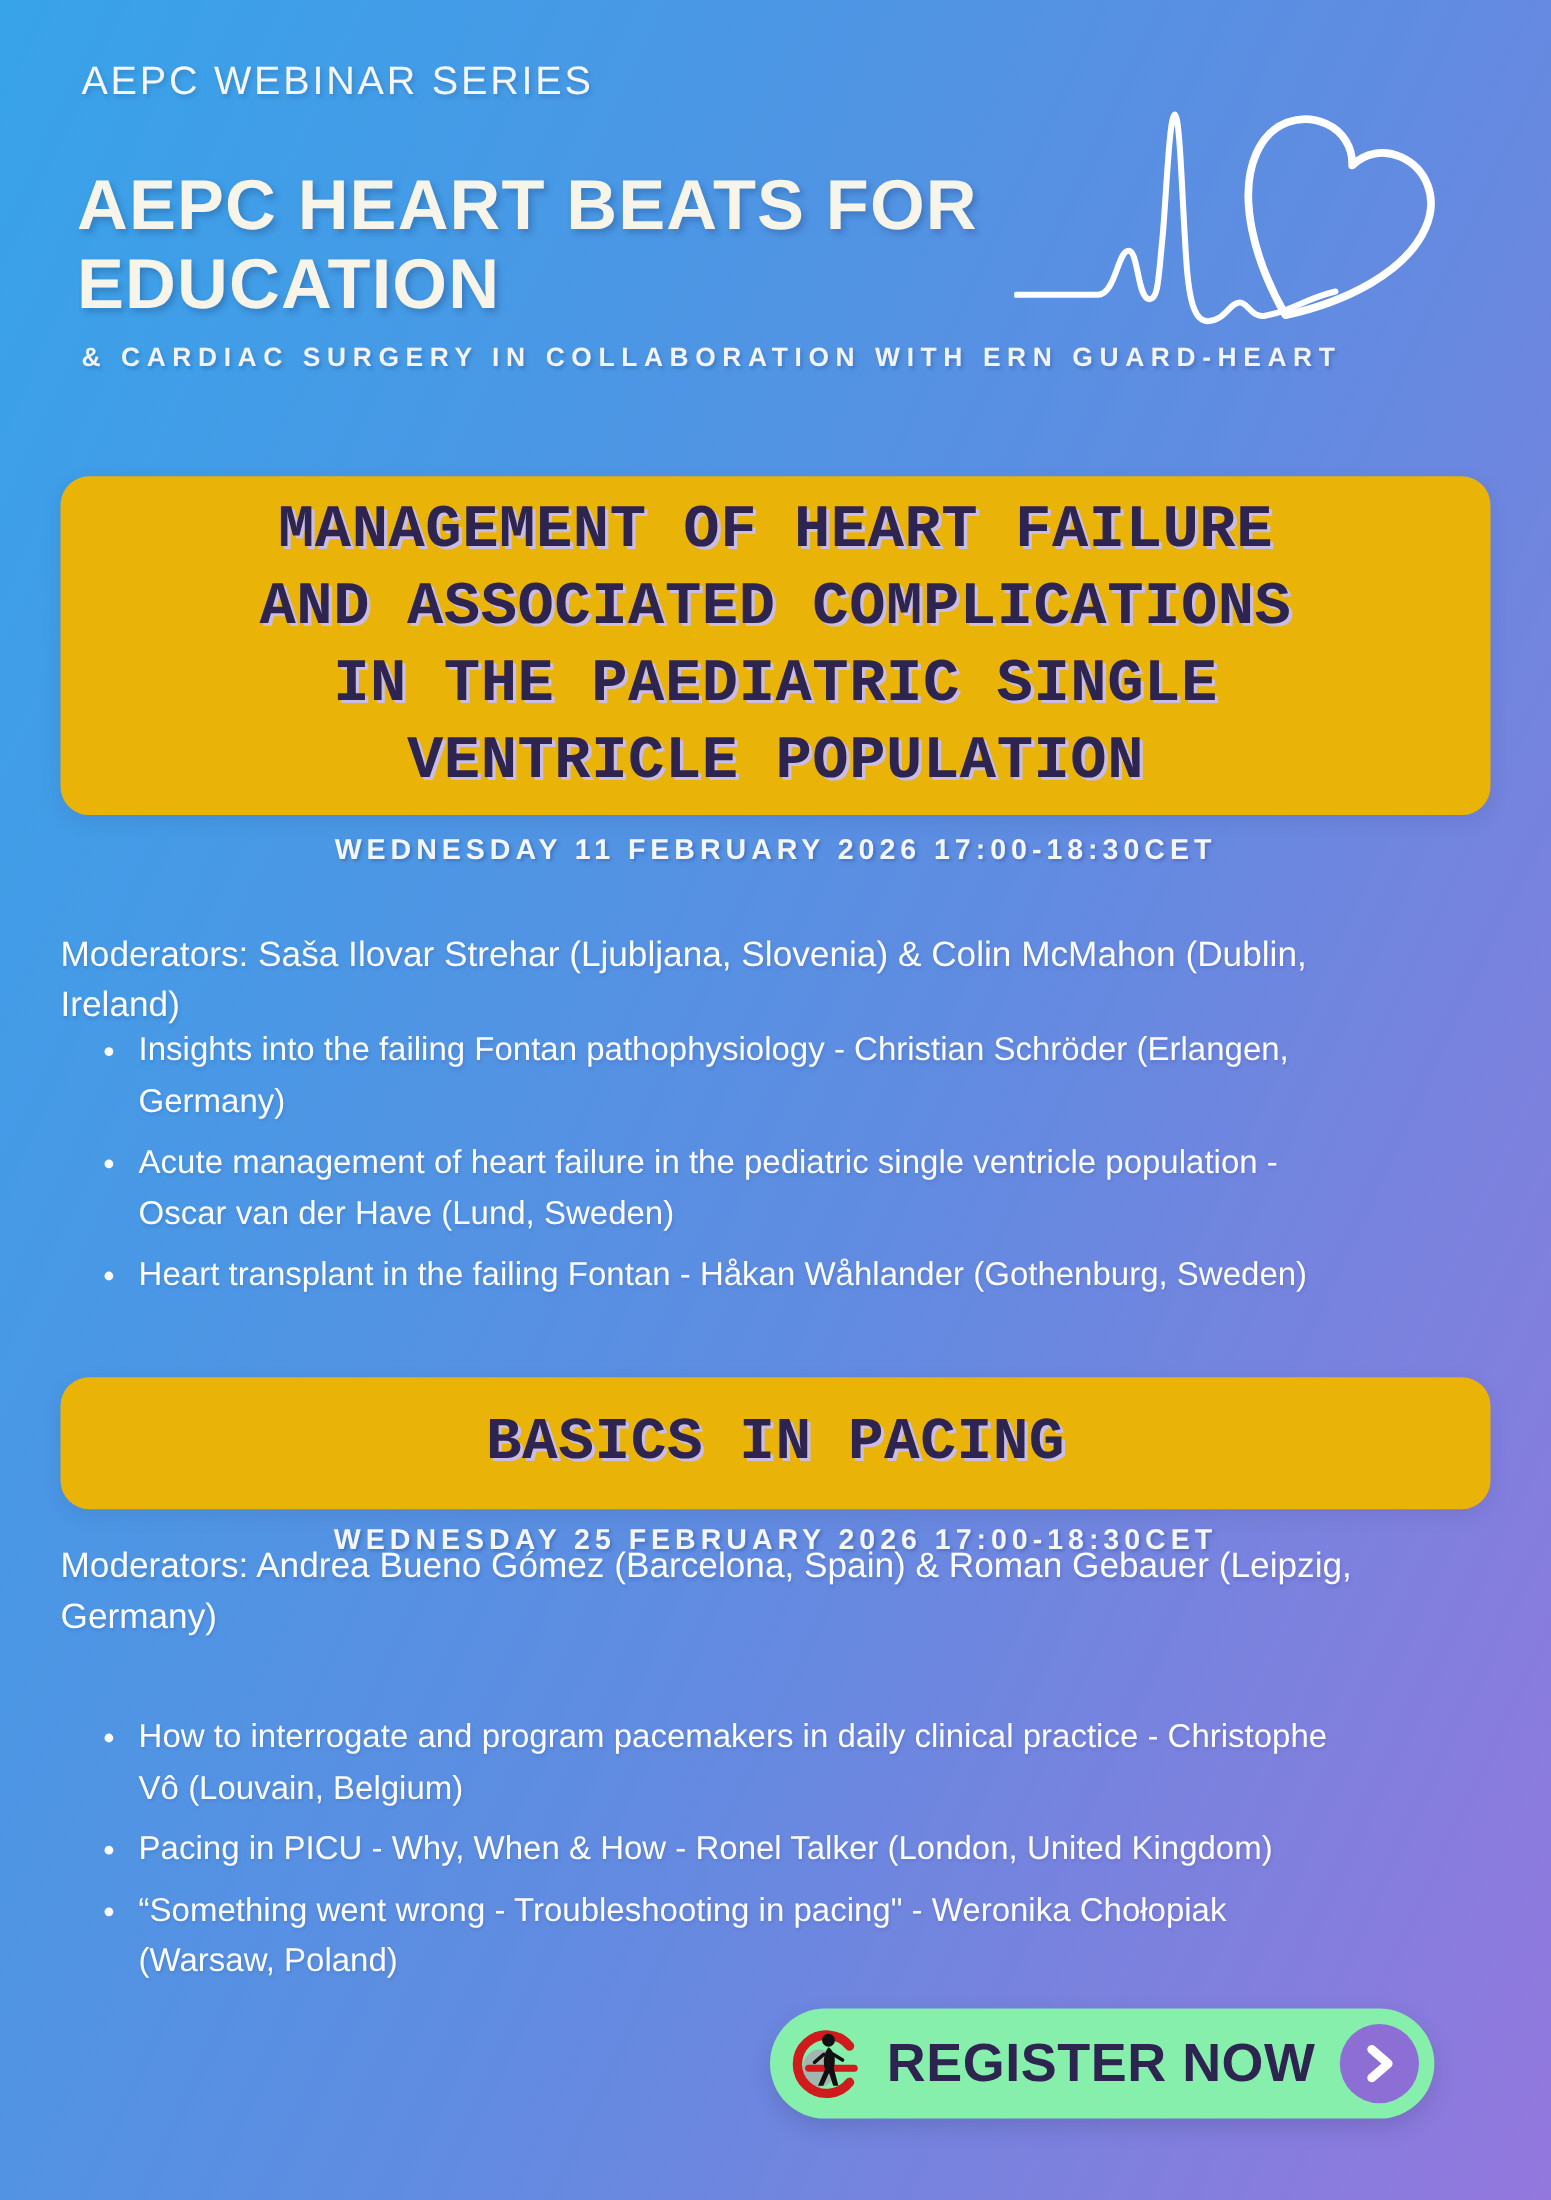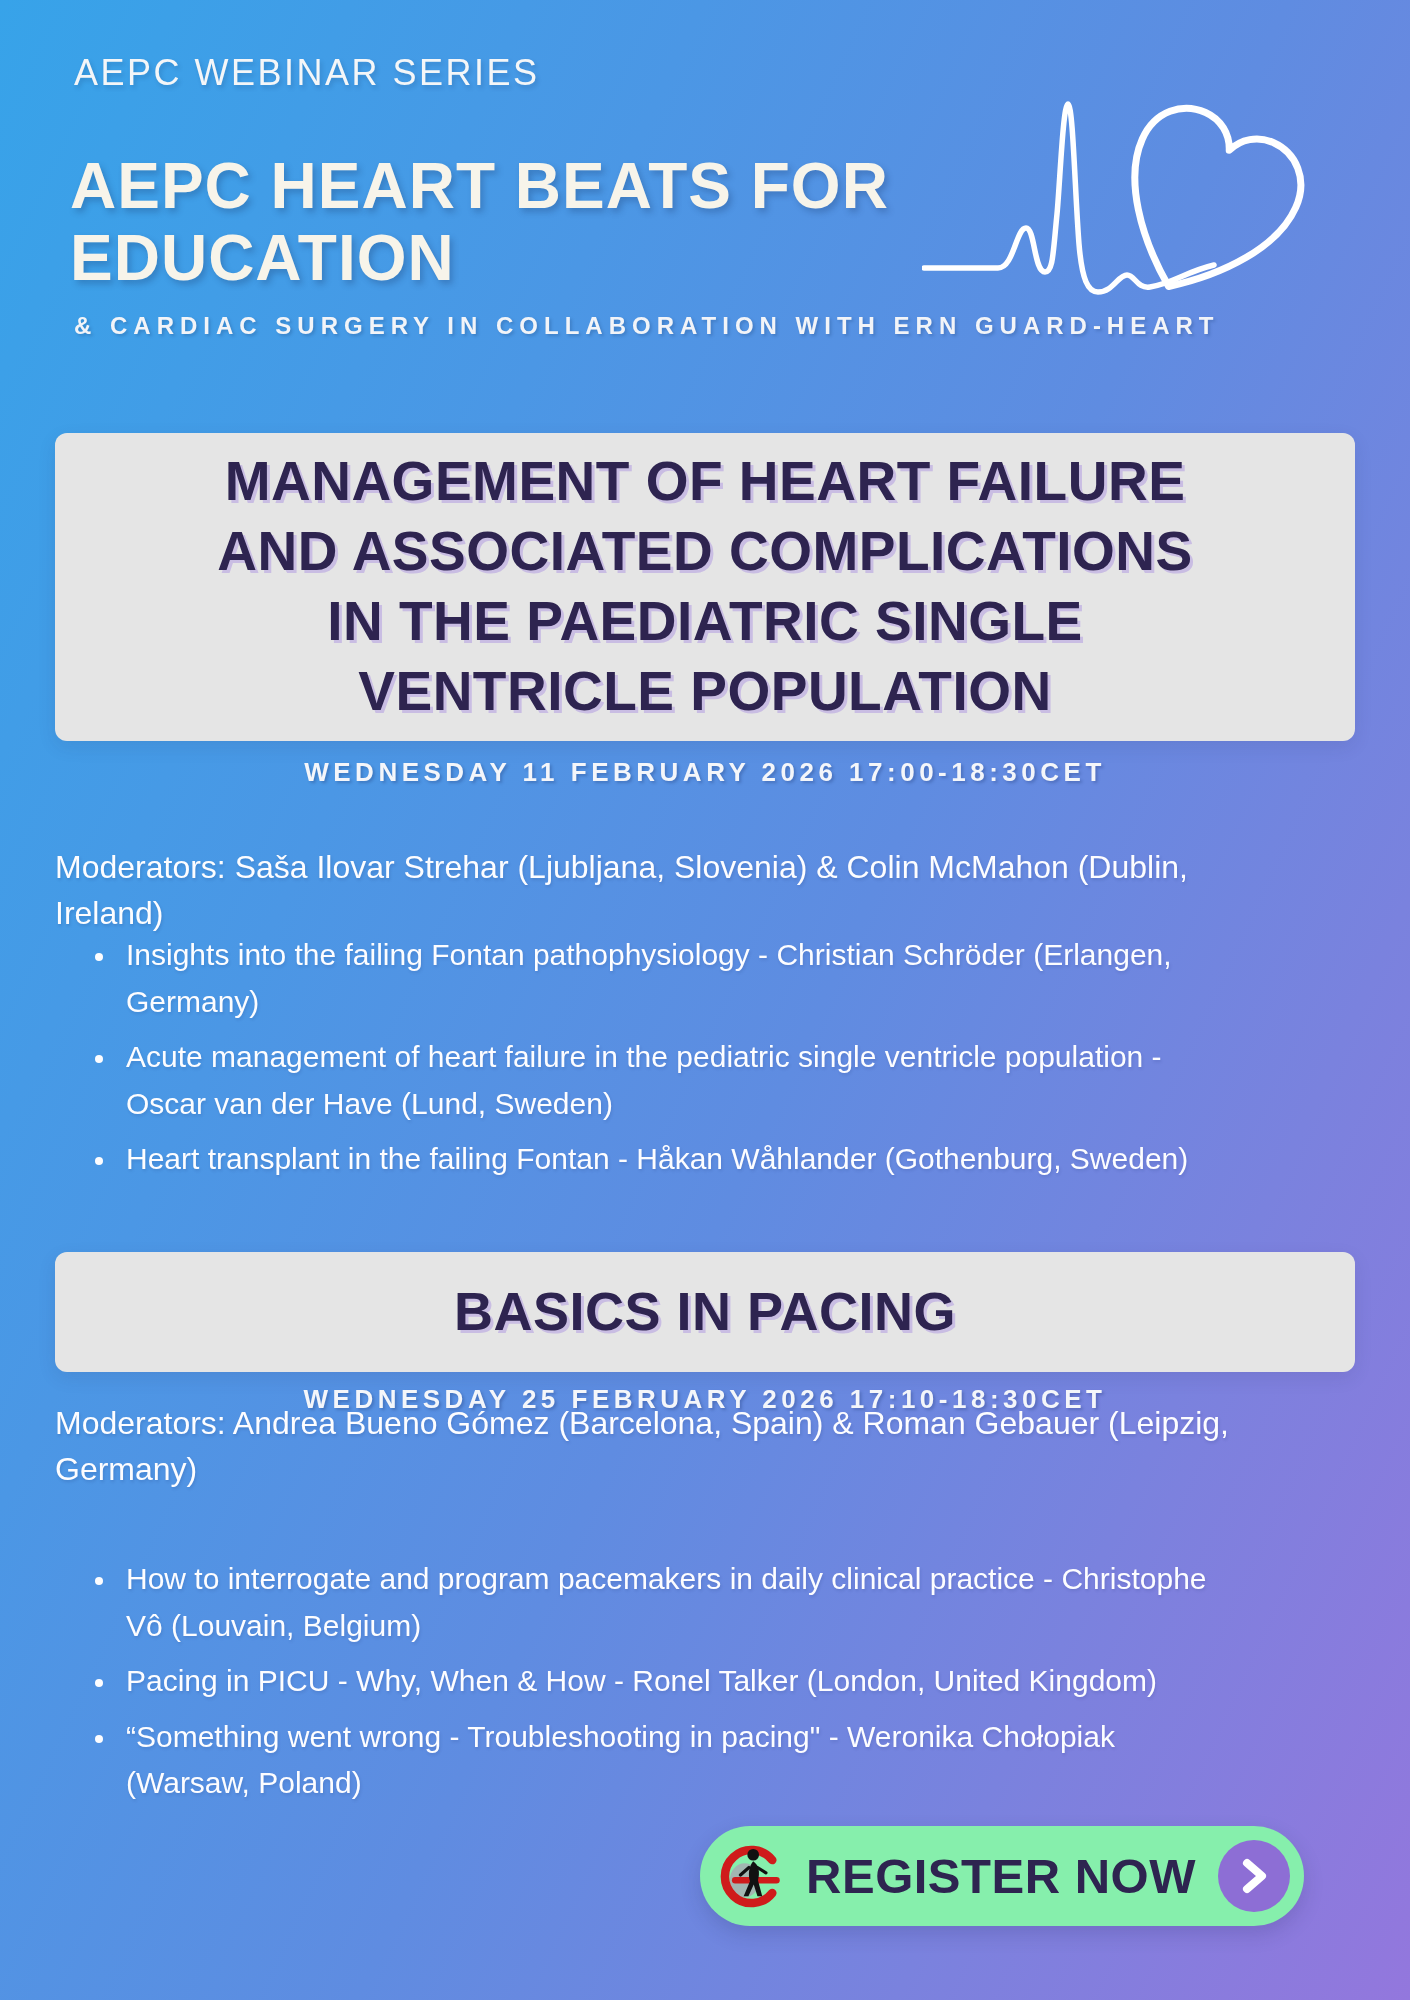--- a/index.html
+++ b/index.html
@@ -27,24 +27,25 @@
     position:absolute;left:74px;top:308px;
     font-size:24px;font-weight:600;letter-spacing:6px;line-height:1.5;
     color:#f2f4f8;text-shadow:2px 2px 3px rgba(25,60,110,.25);
     white-space:nowrap;
   }
   .heart-art{position:absolute;right:48px;top:42px;width:440px;height:290px;}
 
   
   .card{
     position:absolute;left:55px;right:55px;
-    background:#e5e5e5;border-radius:12px;
+    background:#eab308;border-radius:26px;
     box-shadow:0 6px 18px rgba(40,40,90,.10);
     display:flex;align-items:center;justify-content:center;
     text-align:center;
+    font-family:Liberation Mono, monospace;
   }
   .card-title{
     font-weight:800;color:#2e2450;letter-spacing:.5px;
     text-shadow:3px 3px 0 #c9bde3;
     margin:0 auto;
   }
   #card1{top:433px;height:308px;}
   #card1 .card-title{font-size:55px;line-height:1.27;max-width:1010px;text-wrap:balance;}
   #card2{top:1252px;height:120px;}
   #card2 .card-title{font-size:54px;line-height:1.1;}
@@ -117,21 +118,21 @@
   <p class="moderators" id="mods1">Moderators: Saša Ilovar Strehar (Ljubljana, Slovenia) &amp; Colin McMahon (Dublin, Ireland)</p>
   <ul class="talk-list" id="talks1">
     <li>Insights into the failing Fontan pathophysiology - Christian Schröder (Erlangen, Germany)</li>
     <li>Acute management of heart failure in the pediatric single ventricle population - Oscar van der Have (Lund, Sweden)</li>
     <li>Heart transplant in the failing Fontan - Håkan Wåhlander (Gothenburg, Sweden)</li>
   </ul>
 
   <div class="card" id="card2">
     <h2 class="card-title">BASICS IN PACING</h2>
   </div>
-  <div class="date-line" id="date2">WEDNESDAY 25 FEBRUARY 2026 17:10-18:30CET</div>
+  <div class="date-line" id="date2">WEDNESDAY 25 FEBRUARY 2026 17:00-18:30CET</div>
   <p class="moderators" id="mods2">Moderators: Andrea Bueno Gómez (Barcelona, Spain) &amp; Roman Gebauer (Leipzig, Germany)</p>
   <ul class="talk-list" id="talks2">
     <li>How to interrogate and program pacemakers in daily clinical practice - Christophe Vô (Louvain, Belgium)</li>
     <li>Pacing in PICU - Why, When &amp; How - Ronel Talker (London, United Kingdom)</li>
     <li>“Something went wrong - Troubleshooting in pacing" - Weronika Chołopiak (Warsaw, Poland)</li>
   </ul>
 
   <button class="register-btn">
     <svg class="logo-badge" viewBox="0 0 64 64" fill="none">
       <ellipse cx="27" cy="36" rx="14" ry="16" fill="#a7acb2" opacity="0.85"></ellipse>

